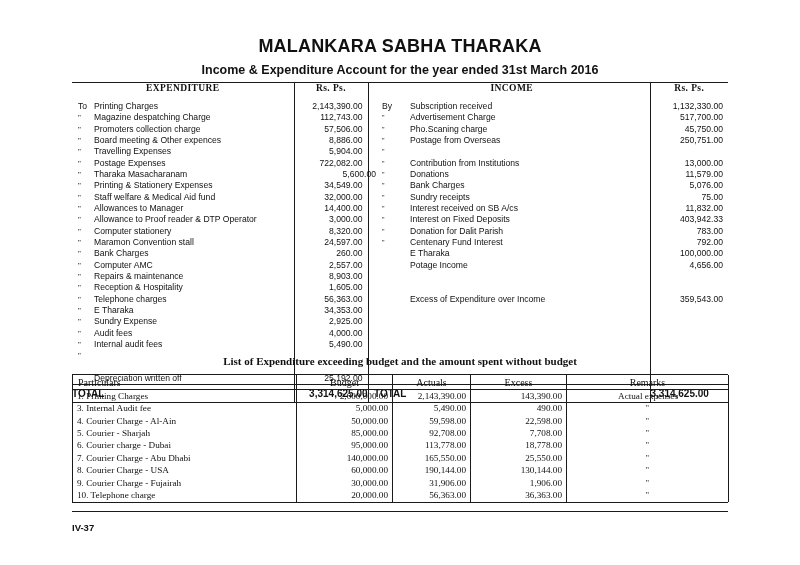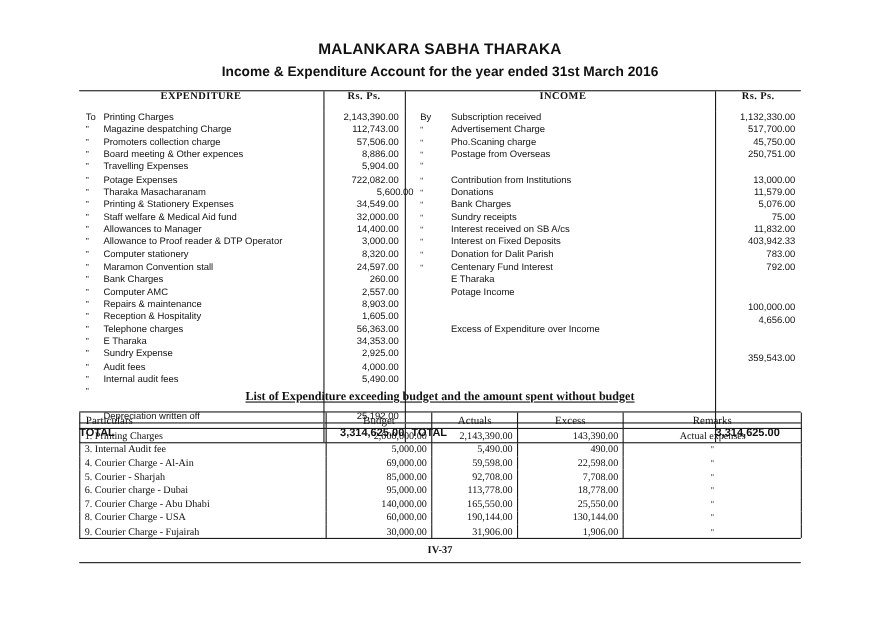--- a/index.html
+++ b/index.html
@@ -20,21 +20,21 @@
     width: 800px;
     height: 565px;
     box-sizing: border-box;
   }
 
   
   .doc-title {
     text-align: center;
     font-family: "Liberation Sans", sans-serif;
     font-weight: bold;
-    font-size: 14px;
+    font-size: 18px;
     letter-spacing: 0.2px;
     padding-top: 36px;
   }
   .doc-subtitle {
     text-align: center;
     font-family: "Liberation Sans", sans-serif;
     font-weight: bold;
     font-size: 12.5px;
     padding-top: 6px;
   }
@@ -112,21 +112,20 @@
   
   .section-title {
     position: absolute;
     left: 72px;
     top: 355px;
     width: 656px;
     text-align: center;
     font-family: "Liberation Serif", serif;
     font-weight: bold;
     font-size: 11px;
-    text-decoration: underline;
   }
 
   .budget-wrap {
     position: absolute;
     left: 72px;
     top: 374px;
     width: 656px;
   }
   .budget-table {
     width: 100%;
@@ -157,24 +156,23 @@
   .footer-rule {
     position: absolute;
     left: 72px;
     top: 511px;
     width: 656px;
     border-top: 1.6px solid #1a1a1a;
   }
   .footer-num {
     position: absolute;
     left: 72px;
-    top: 496px;
+    top: 522px;
     width: 656px;
-    text-align: center;
-    font-family: Liberation Serif, serif;
+    font-family: Liberation Sans, sans-serif;
     font-weight: bold;
     font-size: 9.5px;
   }
 </style>
 </head>
 <body>
 
 <div class="page">
 
   <div class="doc-title">MALANKARA SABHA THARAKA</div>
@@ -218,21 +216,21 @@
                 <div class="row">
                   <span class="marker ditto">"</span>
                   <span class="label">Board meeting &amp; Other expences</span>
                 </div>
                 <div class="row">
                   <span class="marker ditto">"</span>
                   <span class="label">Travelling Expenses</span>
                 </div>
                 <div class="row">
                   <span class="marker ditto">"</span>
-                  <span class="label">Potage Expenses</span>
+                  <span class="label">Postage Expenses</span>
                 </div>
                 <div class="row">
                   <span class="marker ditto">"</span>
                   <span class="label">Tharaka Masacharanam</span>
                 </div>
                 <div class="row">
                   <span class="marker ditto">"</span>
                   <span class="label">Printing &amp; Stationery Expenses</span>
                 </div>
                 <div class="row">
@@ -419,21 +417,21 @@
                 <div class="row amount" style="display: block;">250,751.00</div>
                 <div class="row amount" style="display: block;">&nbsp;</div>
                 <div class="row amount" style="display: block;">13,000.00</div>
                 <div class="row amount" style="display: block;">11,579.00</div>
                 <div class="row amount" style="display: block;">5,076.00</div>
                 <div class="row amount" style="display: block;">75.00</div>
                 <div class="row amount" style="display: block;">11,832.00</div>
                 <div class="row amount" style="display: block;">403,942.33</div>
                 <div class="row amount" style="display: block;">783.00</div>
                 <div class="row amount" style="display: block;">792.00</div>
-                <div class="row amount" style="display: block; margin-top: 26px;">100,000.00</div>
+                <div class="row amount" style="display: block;">100,000.00</div>
                 <div class="row amount" style="display: block;">4,656.00</div>
                 <div class="row amount" style="display: block;">&nbsp;</div>
                 <div class="row amount" style="display: block;">&nbsp;</div>
                 <div class="row amount" style="display: block;">359,543.00</div>
               </div>
           </td>
         </tr>
       </tbody>
     </table>
     <div class="rule-thin"></div>
@@ -489,21 +487,21 @@
           </tr>
           <tr>
             <td>3. Internal Audit fee</td>
             <td class="num">5,000.00</td>
             <td class="num">5,490.00</td>
             <td class="num">490.00</td>
             <td class="rem"><span class="d">"</span></td>
           </tr>
           <tr>
             <td>4. Courier Charge - Al-Ain</td>
-            <td class="num">69,000.00</td>
+            <td class="num">50,000.00</td>
             <td class="num">59,598.00</td>
             <td class="num">22,598.00</td>
             <td class="rem"><span class="d">"</span></td>
           </tr>
           <tr>
             <td>5. Courier - Sharjah</td>
             <td class="num">85,000.00</td>
             <td class="num">92,708.00</td>
             <td class="num">7,708.00</td>
             <td class="rem"><span class="d">"</span></td>
@@ -529,20 +527,27 @@
             <td class="num">130,144.00</td>
             <td class="rem"><span class="d">"</span></td>
           </tr>
           <tr>
             <td>9. Courier Charge - Fujairah</td>
             <td class="num">30,000.00</td>
             <td class="num">31,906.00</td>
             <td class="num">1,906.00</td>
             <td class="rem"><span class="d">"</span></td>
           </tr>
+          <tr>
+            <td>10. Telephone charge</td>
+            <td class="num">20,000.00</td>
+            <td class="num">56,363.00</td>
+            <td class="num">36,363.00</td>
+            <td class="rem"><span class="d">"</span></td>
+          </tr>
         </tbody>
     </table>
     <div class="rule-thick"></div>
   </div>
 
   <div class="footer-rule"></div>
   <div class="footer-num">IV-37</div>
 
 </div>
 

